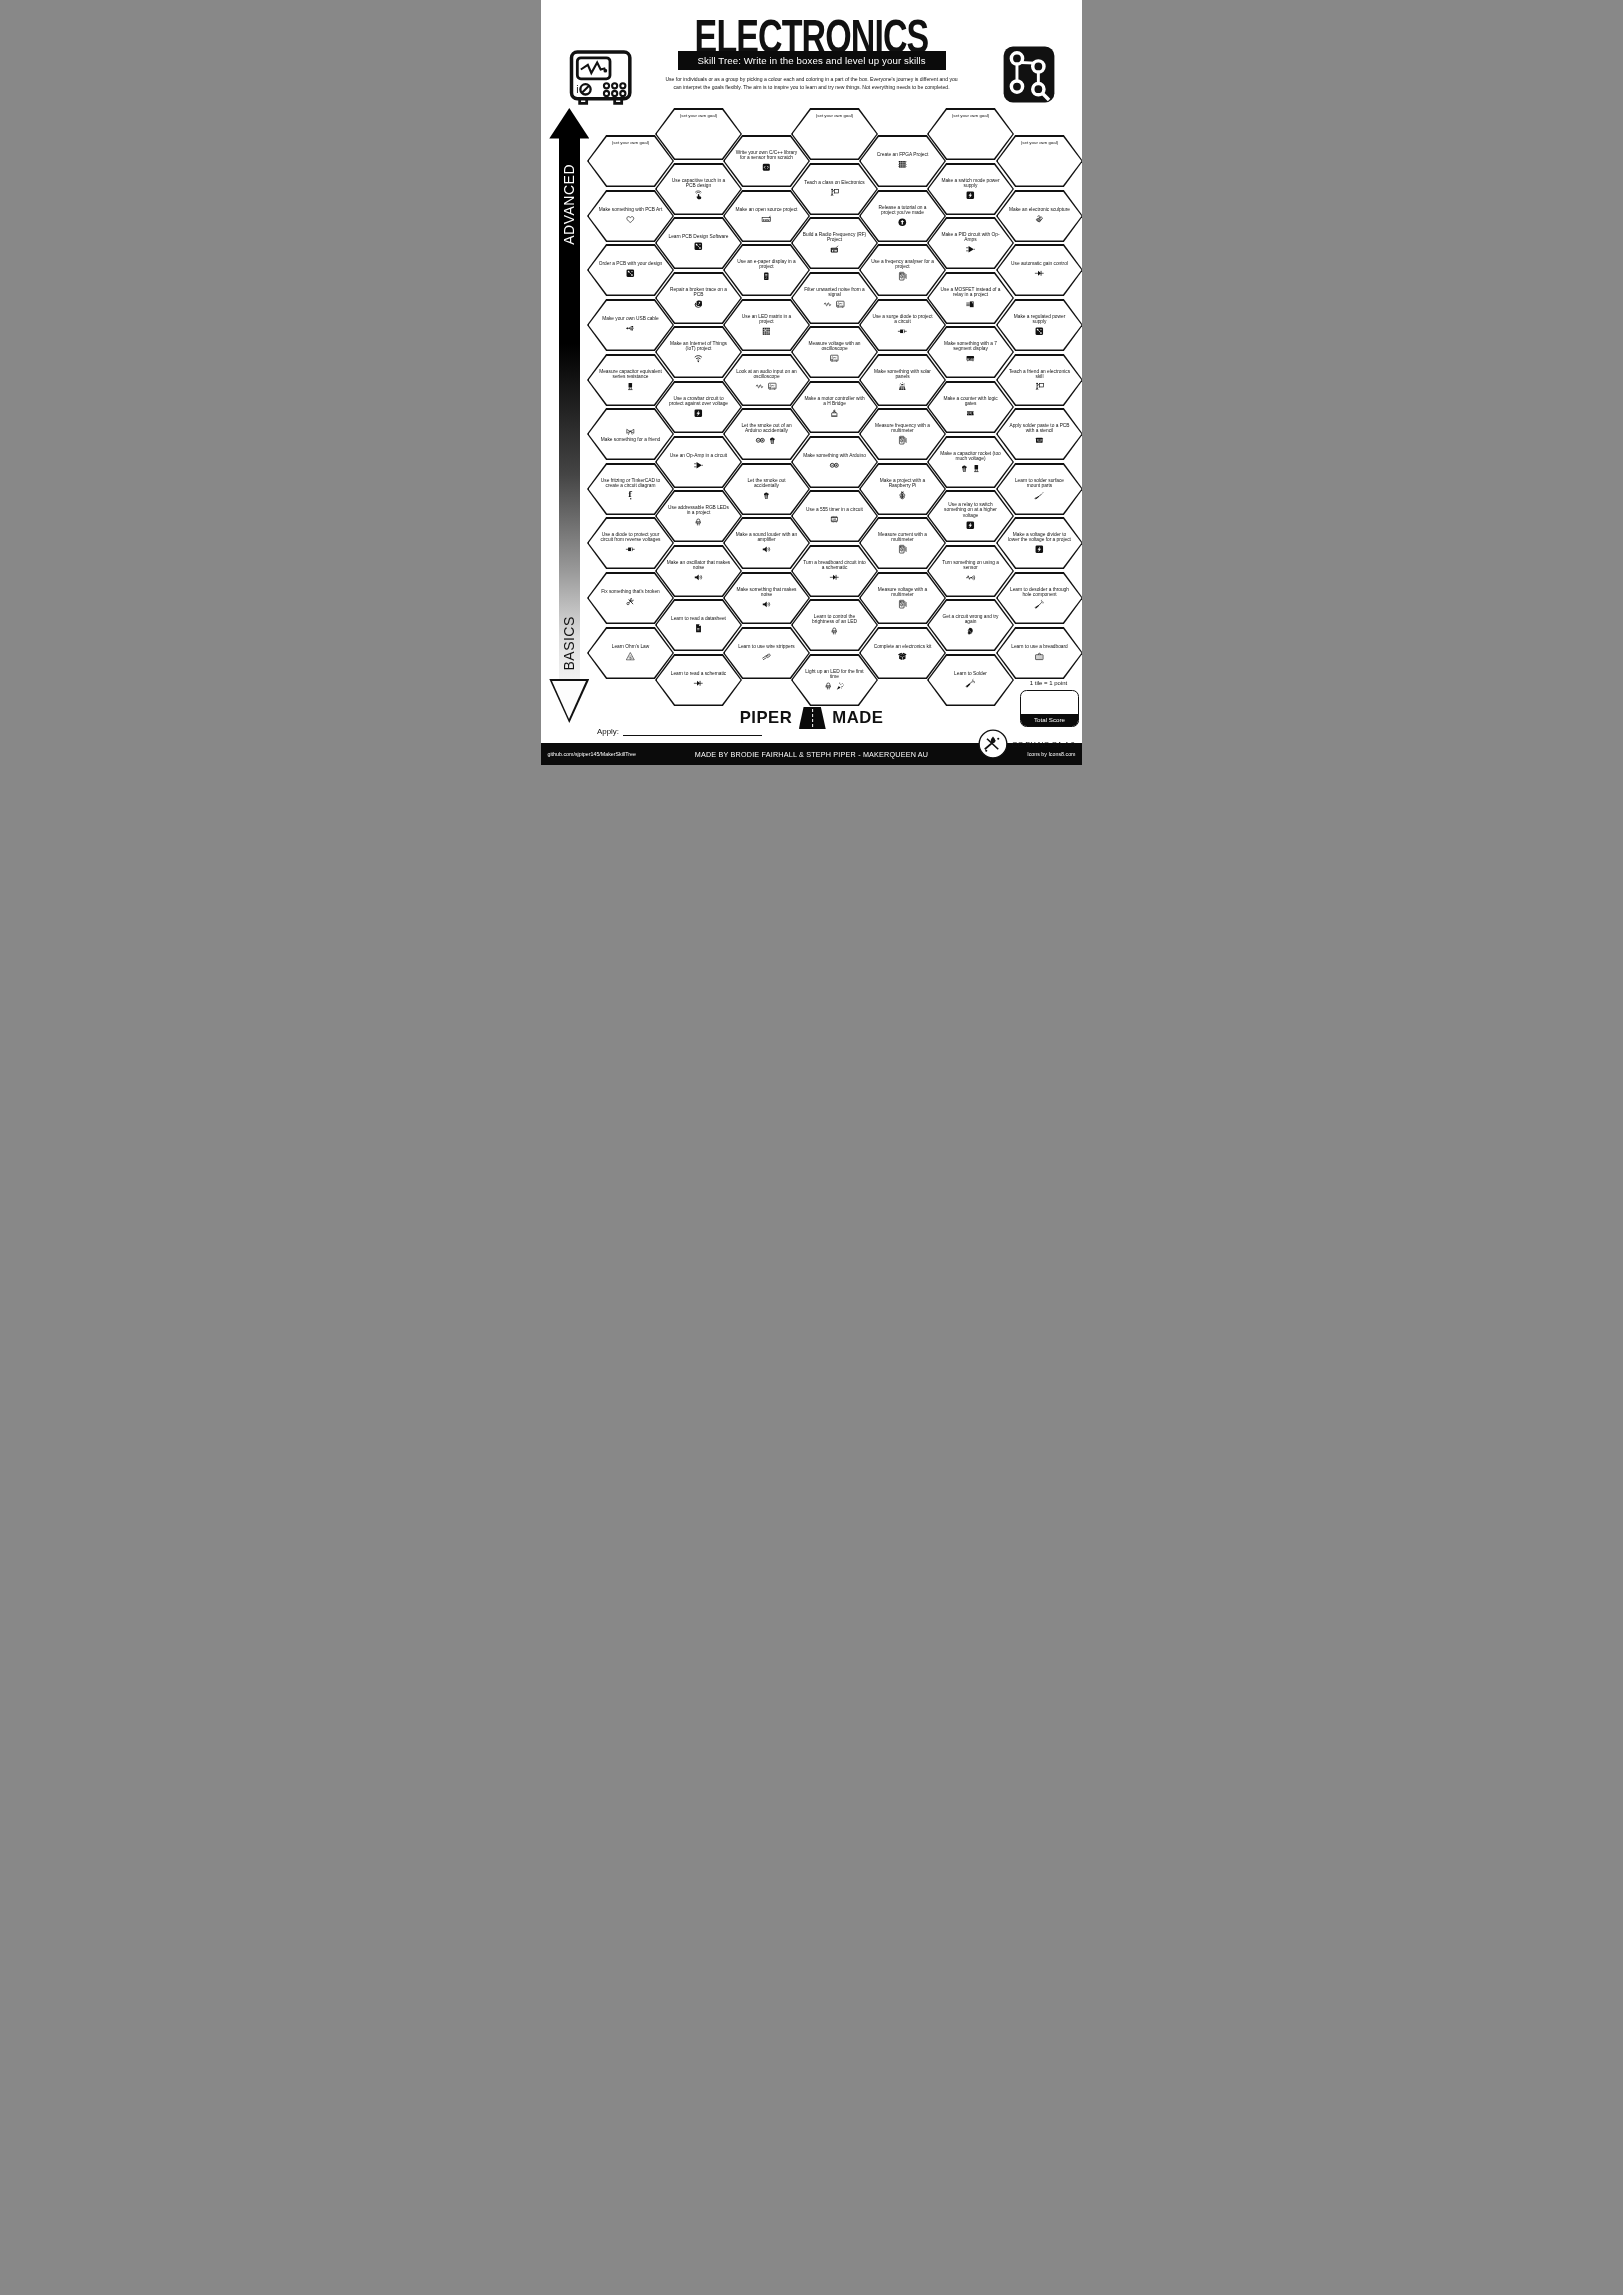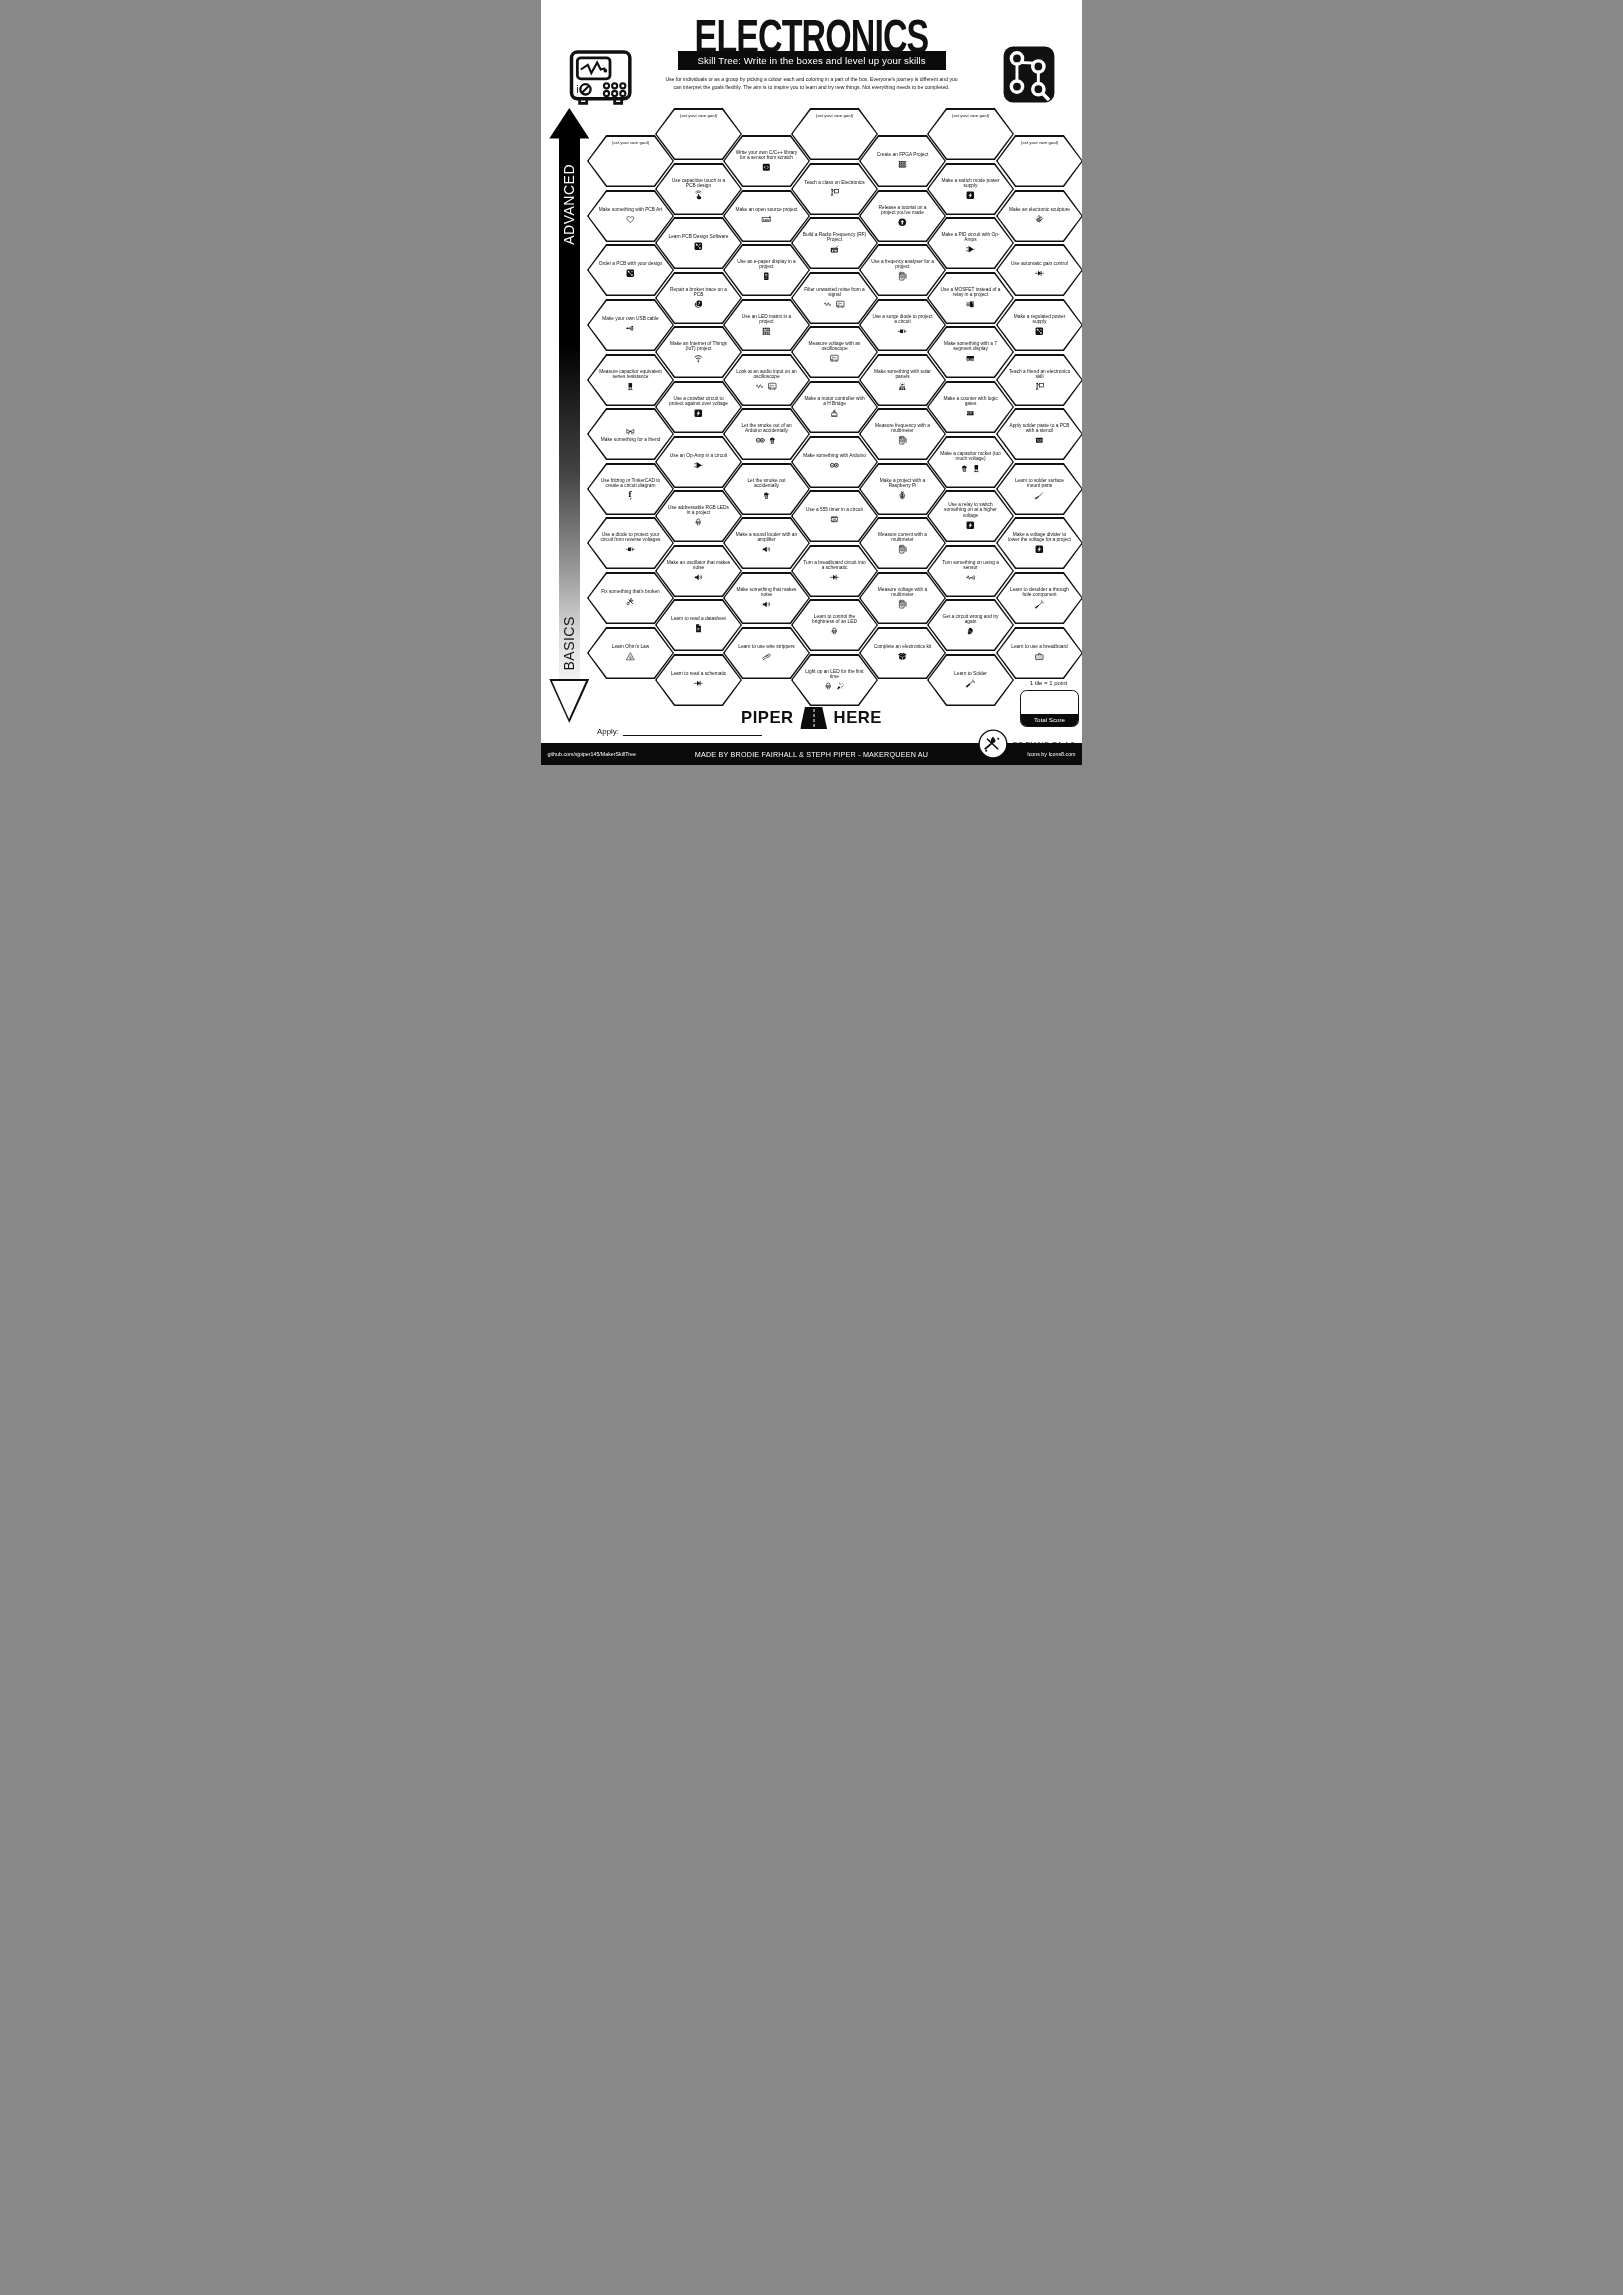--- a/index.html
+++ b/index.html
@@ -1305,21 +1305,21 @@
               <use href="#i-breadboard" xlink:href="#i-breadboard"></use>
             </svg>
           </div>
     </div>
   </div>
     </div>
 
   <div class="start-here">
     <span>PIPER</span>
     <span class="road"></span>
-    <span>HERE</span>
+    <span>MADE</span>
   </div>
 
   <div class="name-row">
     <span>Apply:</span>
     <span class="name-line"></span>
   </div>
 
   <div class="tile-note">1 tile = 1 point</div>
   <div class="score-box">
     <div class="score-space"></div>

